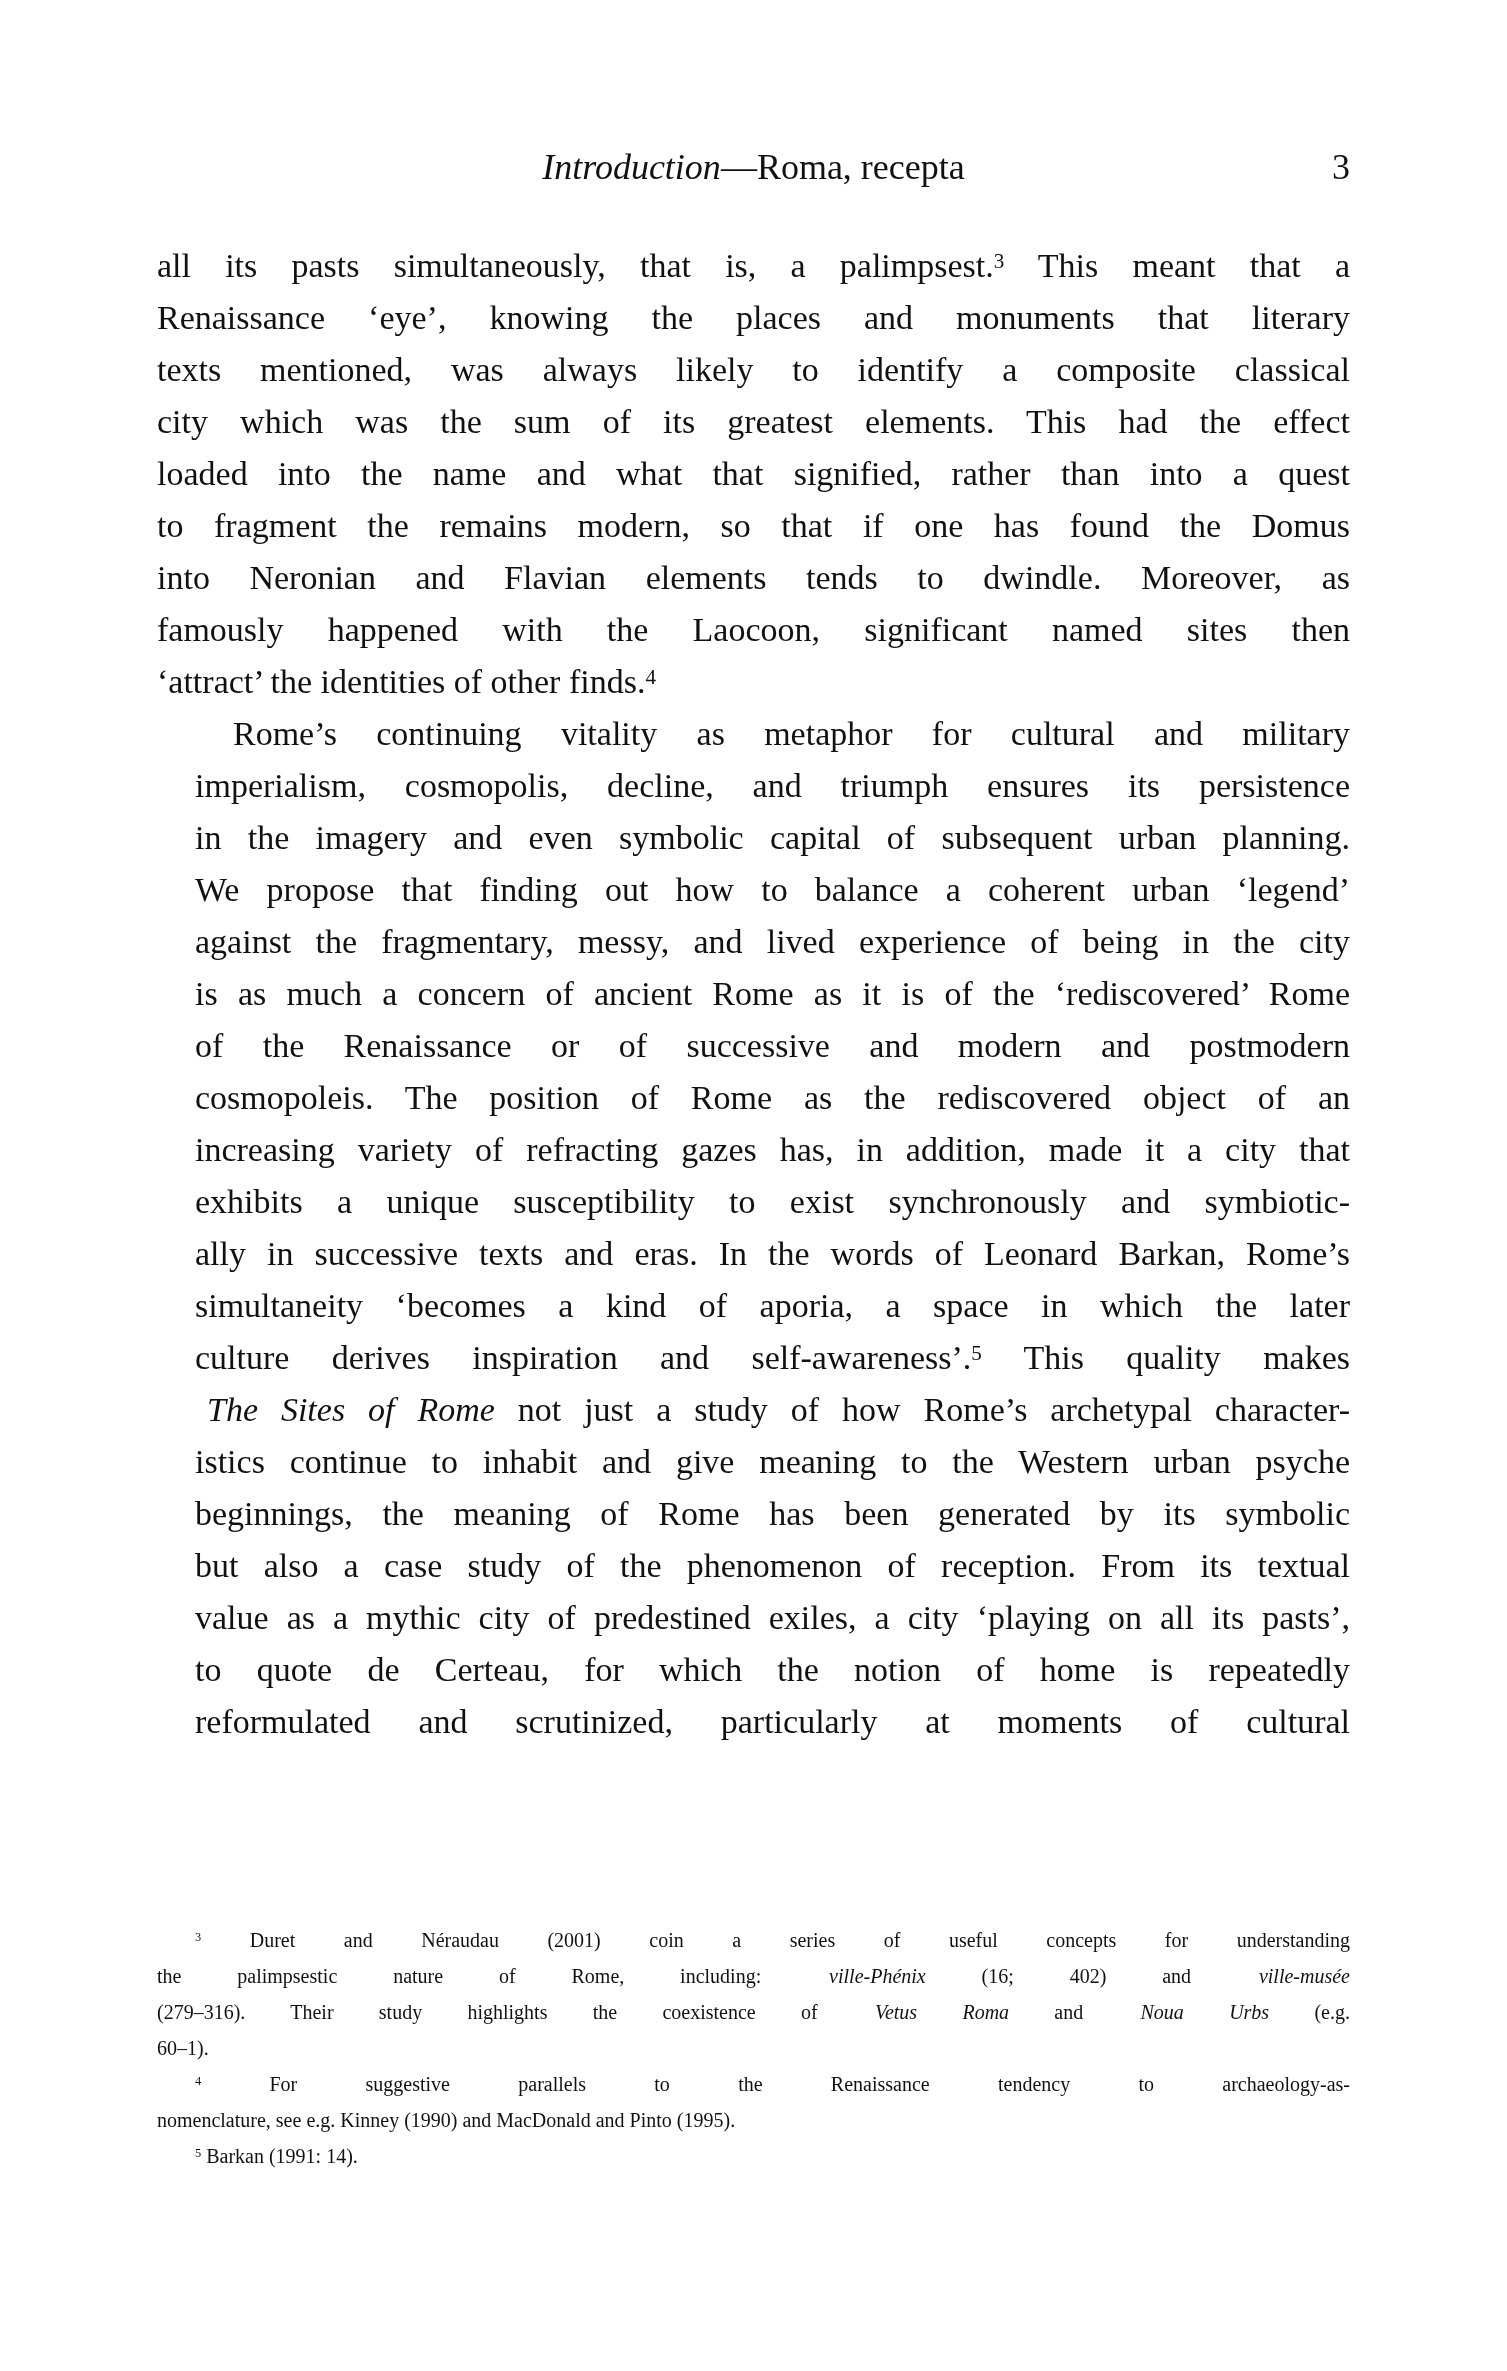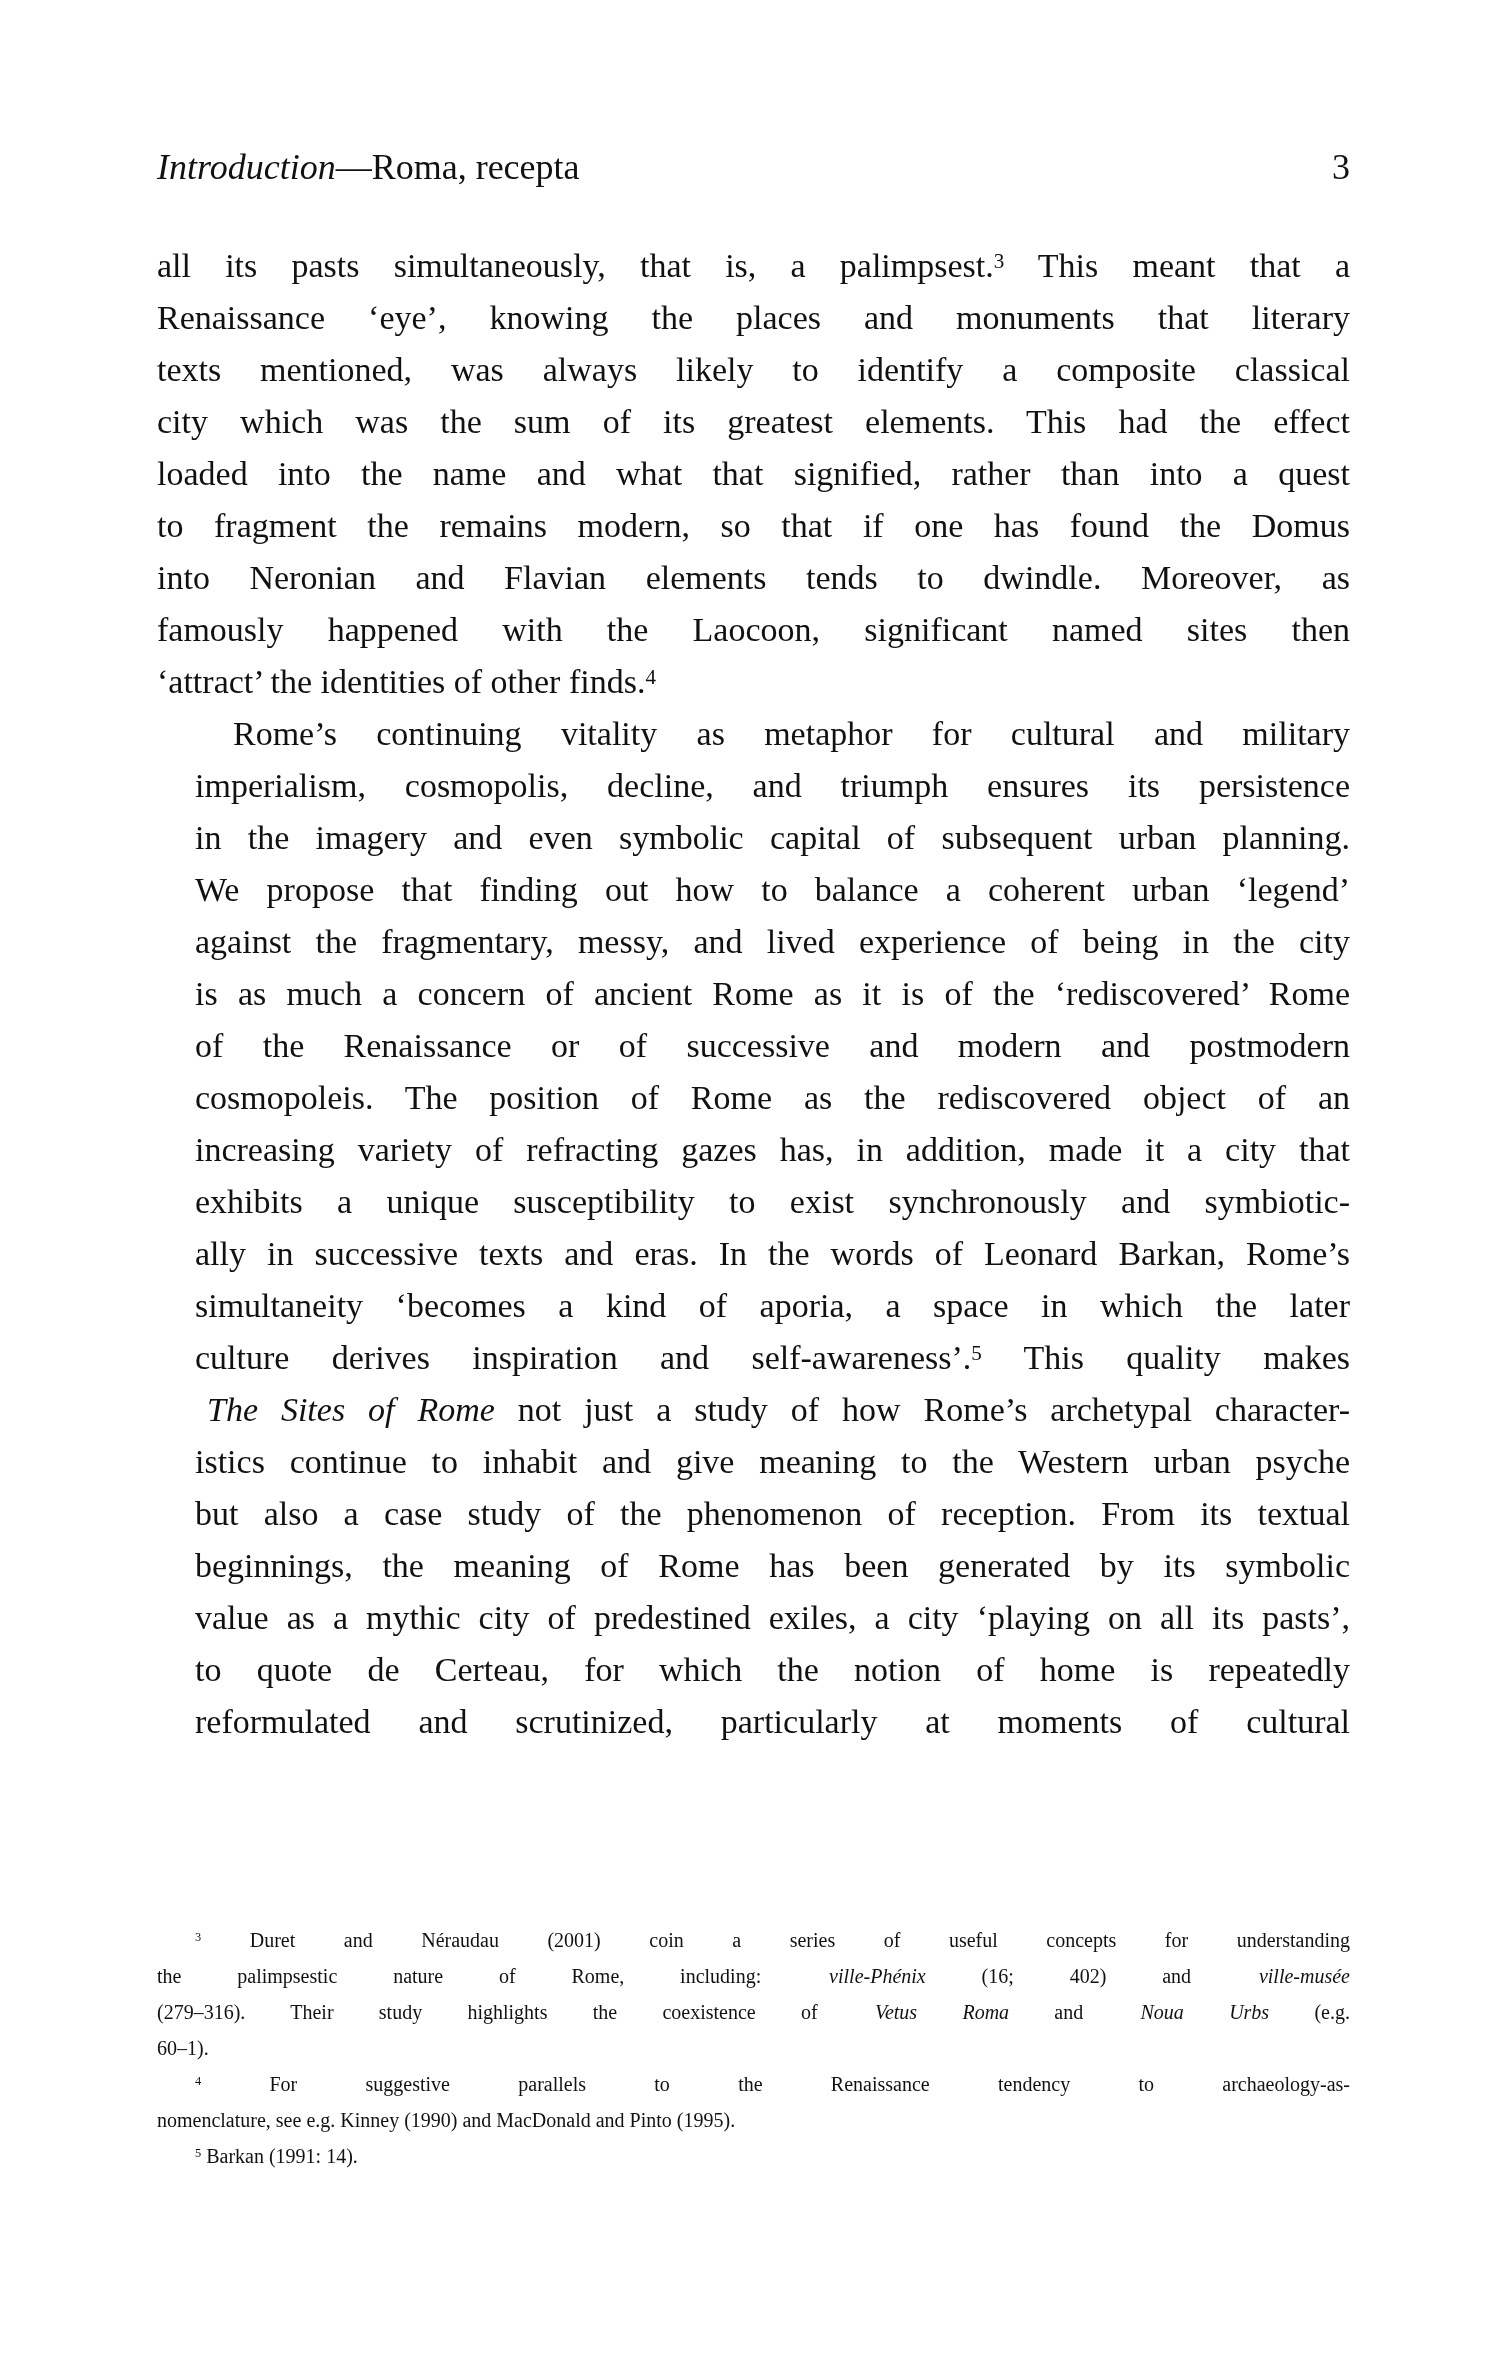--- a/index.html
+++ b/index.html
@@ -1,21 +1,21 @@
 <!DOCTYPE html>
 <html><head>
 <meta charset="utf-8">
 <style>
   html, body { margin: 0; padding: 0; background: #ffffff; }
   body { width: 1507px; height: 2371px; position: relative; overflow: hidden;
          font-family: "Liberation Serif", "DejaVu Serif", serif; color: #111111; }
   .page { position: absolute; left: 157px; top: 0; width: 1193px; }
   .running-head { position: absolute; top: 142px; left: 0; width: 1193px; height: 50px;
                   font-size: 36px; line-height: 50px; }
-  .running-title { position: absolute; left: 0; right: 0; text-align: left; }
+  .running-title { position: absolute; left: 0; right: 0; text-align: center; }
   .running-title i { font-style: italic; }
   .page-number { position: absolute; right: 0; top: 0; }
   .body-text { position: absolute; top: 240px; left: 0; width: 1193px;
                font-size: 34px; line-height: 52px; text-align: justify; }
   .body-text p { margin: 0; }
   .body-text p.indent { text-indent: 38px; }
   .line { display: block; text-align: justify; text-align-last: justify; white-space: nowrap; overflow: visible; }
   .line.last { text-align-last: left; }
   sup { font-size: 0.62em; vertical-align: 0.45em; line-height: 0; }
   em { font-style: italic; margin-left: 12px; }
@@ -53,22 +53,22 @@
         <span class="line">is as much a concern of ancient Rome as it is of the ‘rediscovered’ Rome</span>
         <span class="line">of the Renaissance or of successive and modern and postmodern</span>
         <span class="line">cosmopoleis. The position of Rome as the rediscovered object of an</span>
         <span class="line">increasing variety of refracting gazes has, in addition, made it a city that</span>
         <span class="line">exhibits a unique susceptibility to exist synchronously and symbiotic-</span>
         <span class="line">ally in successive texts and eras. In the words of Leonard Barkan, Rome’s</span>
         <span class="line">simultaneity ‘becomes a kind of aporia, a space in which the later</span>
         <span class="line">culture derives inspiration and self-awareness’.<sup>5</sup> This quality makes</span>
         <span class="line"><em>The Sites of Rome</em> not just a study of how Rome’s archetypal character-</span>
         <span class="line">istics continue to inhabit and give meaning to the Western urban psyche</span>
+        <span class="line">beginnings, the meaning of Rome has been generated by its symbolic</span>
         <span class="line">but also a case study of the phenomenon of reception. From its textual</span>
-        <span class="line">beginnings, the meaning of Rome has been generated by its symbolic</span>
         <span class="line">value as a mythic city of predestined exiles, a city ‘playing on all its pasts’,</span>
         <span class="line">to quote de Certeau, for which the notion of home is repeatedly</span>
         <span class="line">reformulated and scrutinized, particularly at moments of cultural</span>
       </p>
     </div>
 
   <div class="footnotes" id="footnotes">
       <div class="footnote">
         <span class="line"><sup>3</sup> Duret and Néraudau (2001) coin a series of useful concepts for understanding</span>
         <span class="line">the palimpsestic nature of Rome, including: <em>ville-Phénix</em> (16; 402) and <em>ville-musée</em></span>

